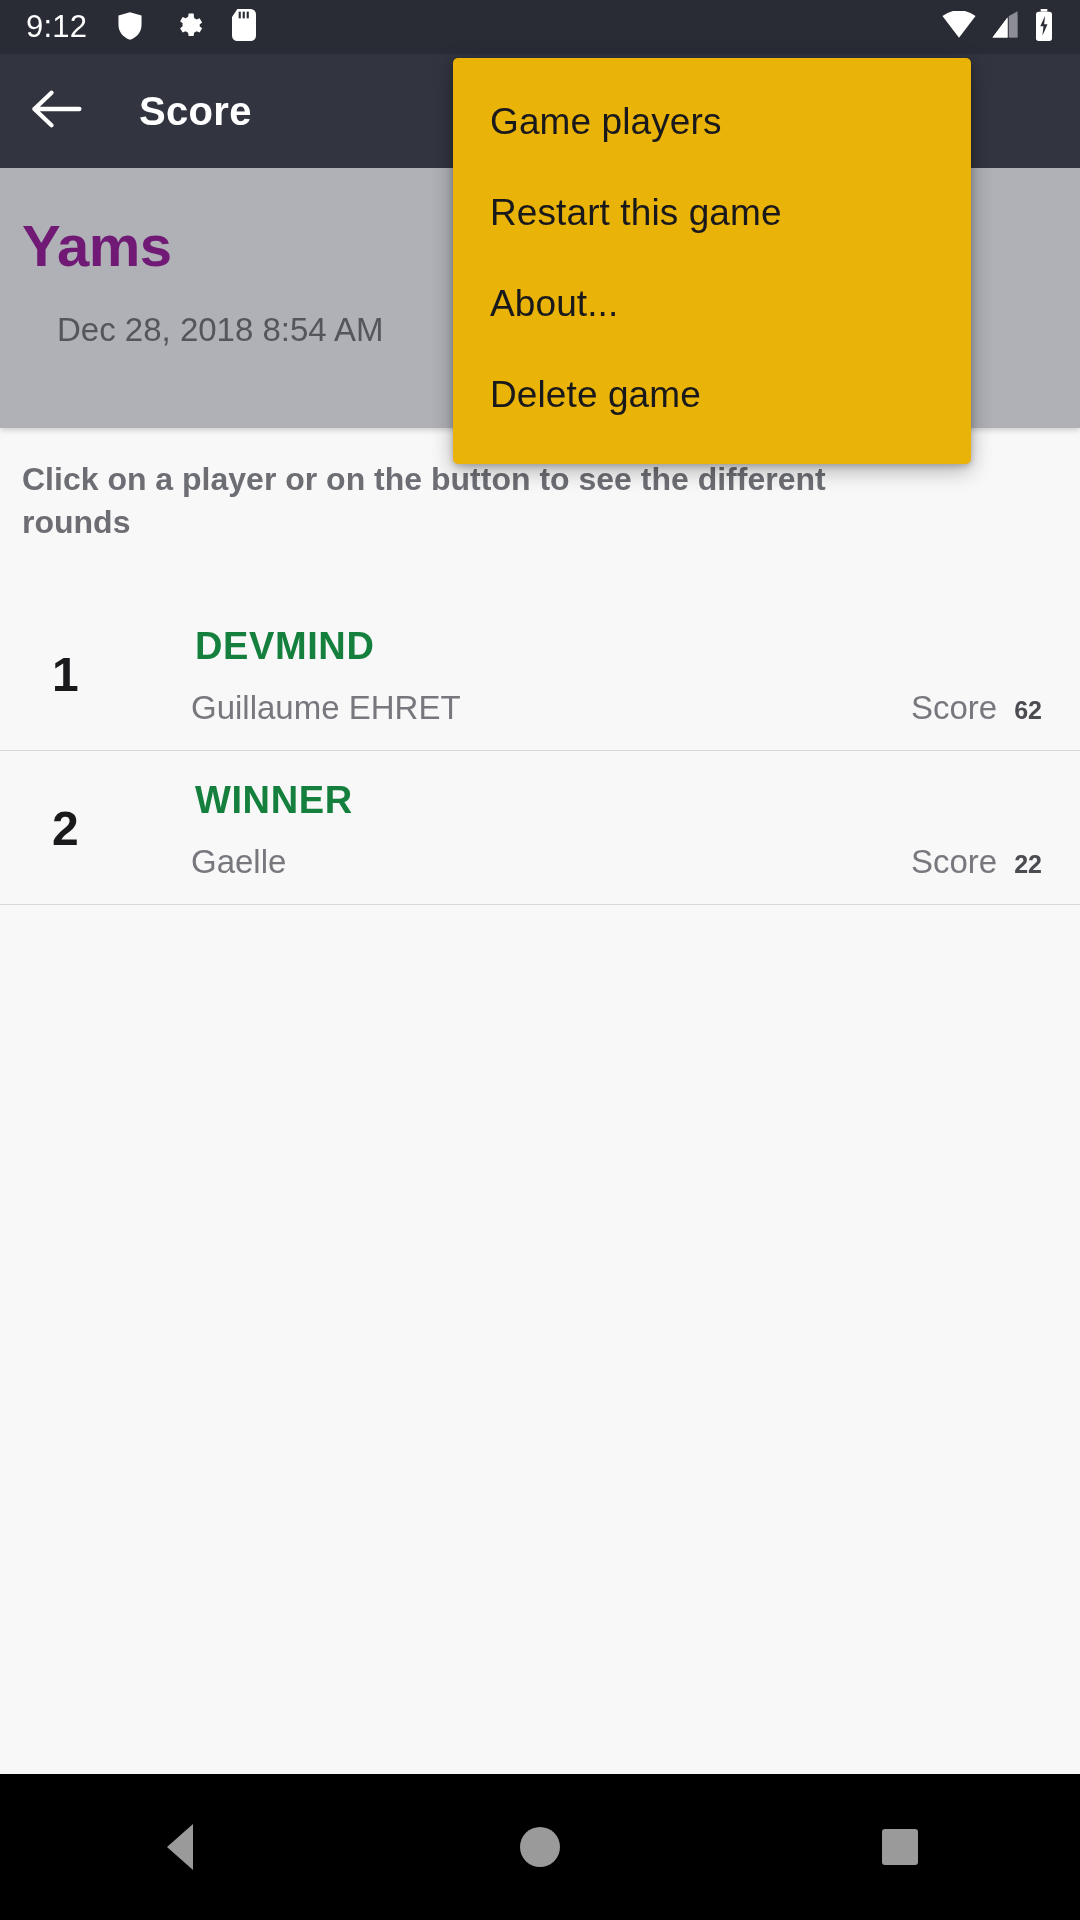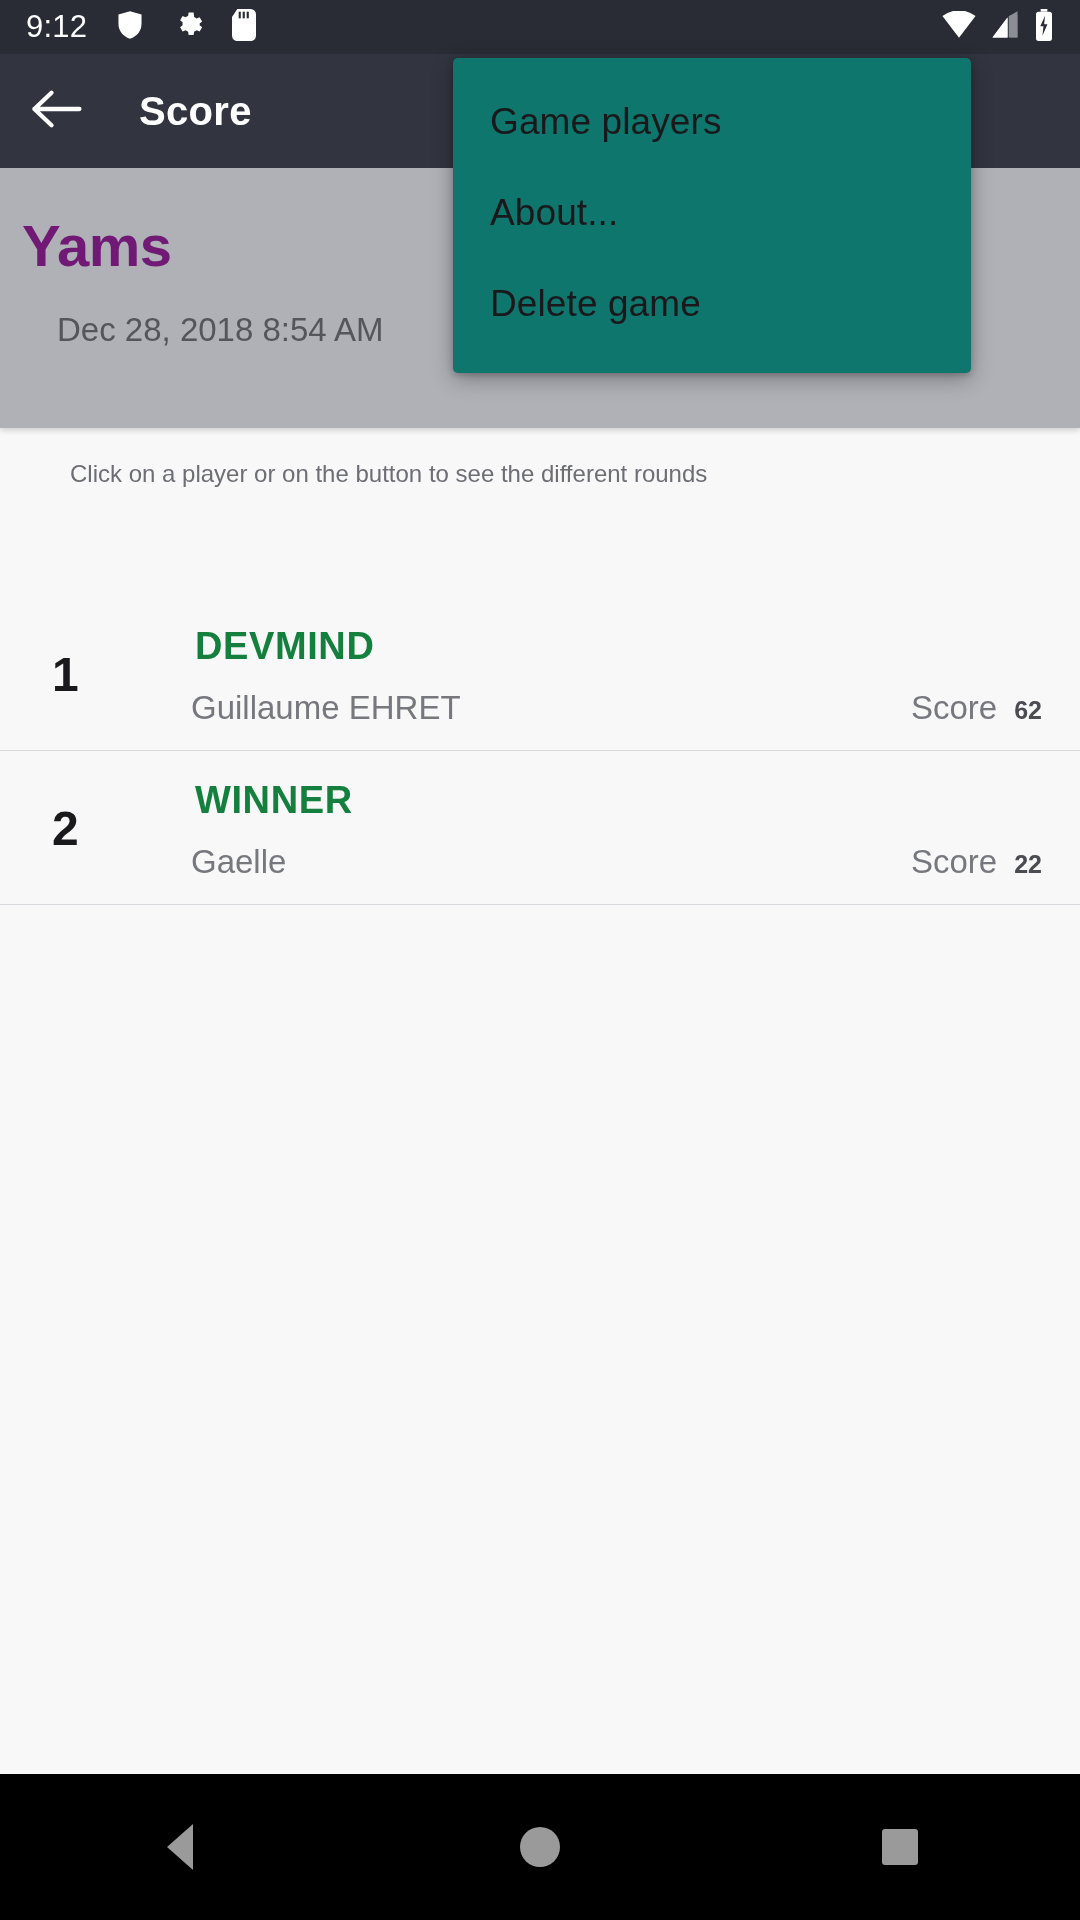--- a/index.html
+++ b/index.html
@@ -10,21 +10,21 @@
     overflow:hidden;
   }
   #screen { position:relative; width:1080px; height:1920px; overflow:hidden; background:#f8f8f9; }
 
   
   .statusbar {
     position:absolute; top:0; left:0; width:1080px; height:54px;
     background:#292c35; display:flex; align-items:center;
     padding:0 26px; z-index:5;
   }
-  .sb-left { display:flex; align-items:center; gap:29px; }
+  .sb-left { display:flex; align-items:flex-end; gap:29px; }
   .sb-time { color:#ffffff; font-size:31px; font-weight:400; letter-spacing:0.2px; }
   .sb-right { margin-left:auto; display:flex; align-items:center; gap:14px; }
   .ico { display:inline-block; }
 
   
   .appbar {
     position:absolute; top:54px; left:0; width:1080px; height:114px;
     background:#323540; display:flex; align-items:center; z-index:3;
   }
   .backbtn { width:112px; height:114px; display:flex; align-items:center; justify-content:center; }
@@ -41,23 +41,22 @@
     font-size:58px; font-weight:700; color:#701a75; letter-spacing:-0.5px;
   }
   .gh-date {
     position:absolute; left:22px; top:143px;
     font-size:33px; font-weight:400; color:#55565c;margin-left:35px;
   }
 
   
   .instructions {
     position:absolute; top:458px; left:22px; width:840px;
-    font-size:24px; line-height:1.34; color:#6d6e74; font-weight:400;
+    font-size:32px; line-height:1.34; color:#6d6e74; font-weight:700;
     z-index:1;
-    margin-left:48px;
   }
 
   
   .playerlist { position:absolute; top:597px; left:0; width:1080px; z-index:1; }
   .prow {
     position:relative; width:1080px; height:154px;
     border-bottom:1px solid #d8d8dc; background:#f8f8f9;
   }
   .prank {
     position:absolute; left:52px; top:50px;
@@ -74,21 +73,21 @@
   .pscore-wrap {
     position:absolute; right:38px; top:92px;
     display:flex; align-items:baseline; gap:17px;
   }
   .pscore-label { font-size:33px; color:#77787e; font-weight:400; }
   .pscore-val { font-size:25px; color:#4b4c51; font-weight:700; }
 
   
   .menu {
     position:absolute; left:453px; top:58px; width:518px;
-    background:#0f766e; border-radius:5px;
+    background:#eab308; border-radius:5px;
     box-shadow:0 6px 22px rgba(0,0,0,0.30), 0 2px 6px rgba(0,0,0,0.20);
     z-index:10; padding:18px 0 24px 0;
   }
   .menu-item {
     height:91px; display:flex; align-items:center;
     padding-left:37px; font-size:37px; color:#19191c; font-weight:400;
     cursor:pointer; letter-spacing:0.1px;
   }
 
   
@@ -193,20 +192,21 @@
       <span class="pscore-wrap">
         <span class="pscore-label">Score</span>
         <span class="pscore-val">22</span>
       </span>
     </div>
 
   </div>
 
   <div class="menu">
     <div class="menu-item">Game players</div>
+    <div class="menu-item">Restart this game</div>
     <div class="menu-item">About...</div>
     <div class="menu-item">Delete game</div>
   </div>
 
   <div class="navbar">
     <div class="nav-btn">
       <span class="nav-back"></span>
     </div>
     <div class="nav-btn">
       <span class="nav-home"></span>

